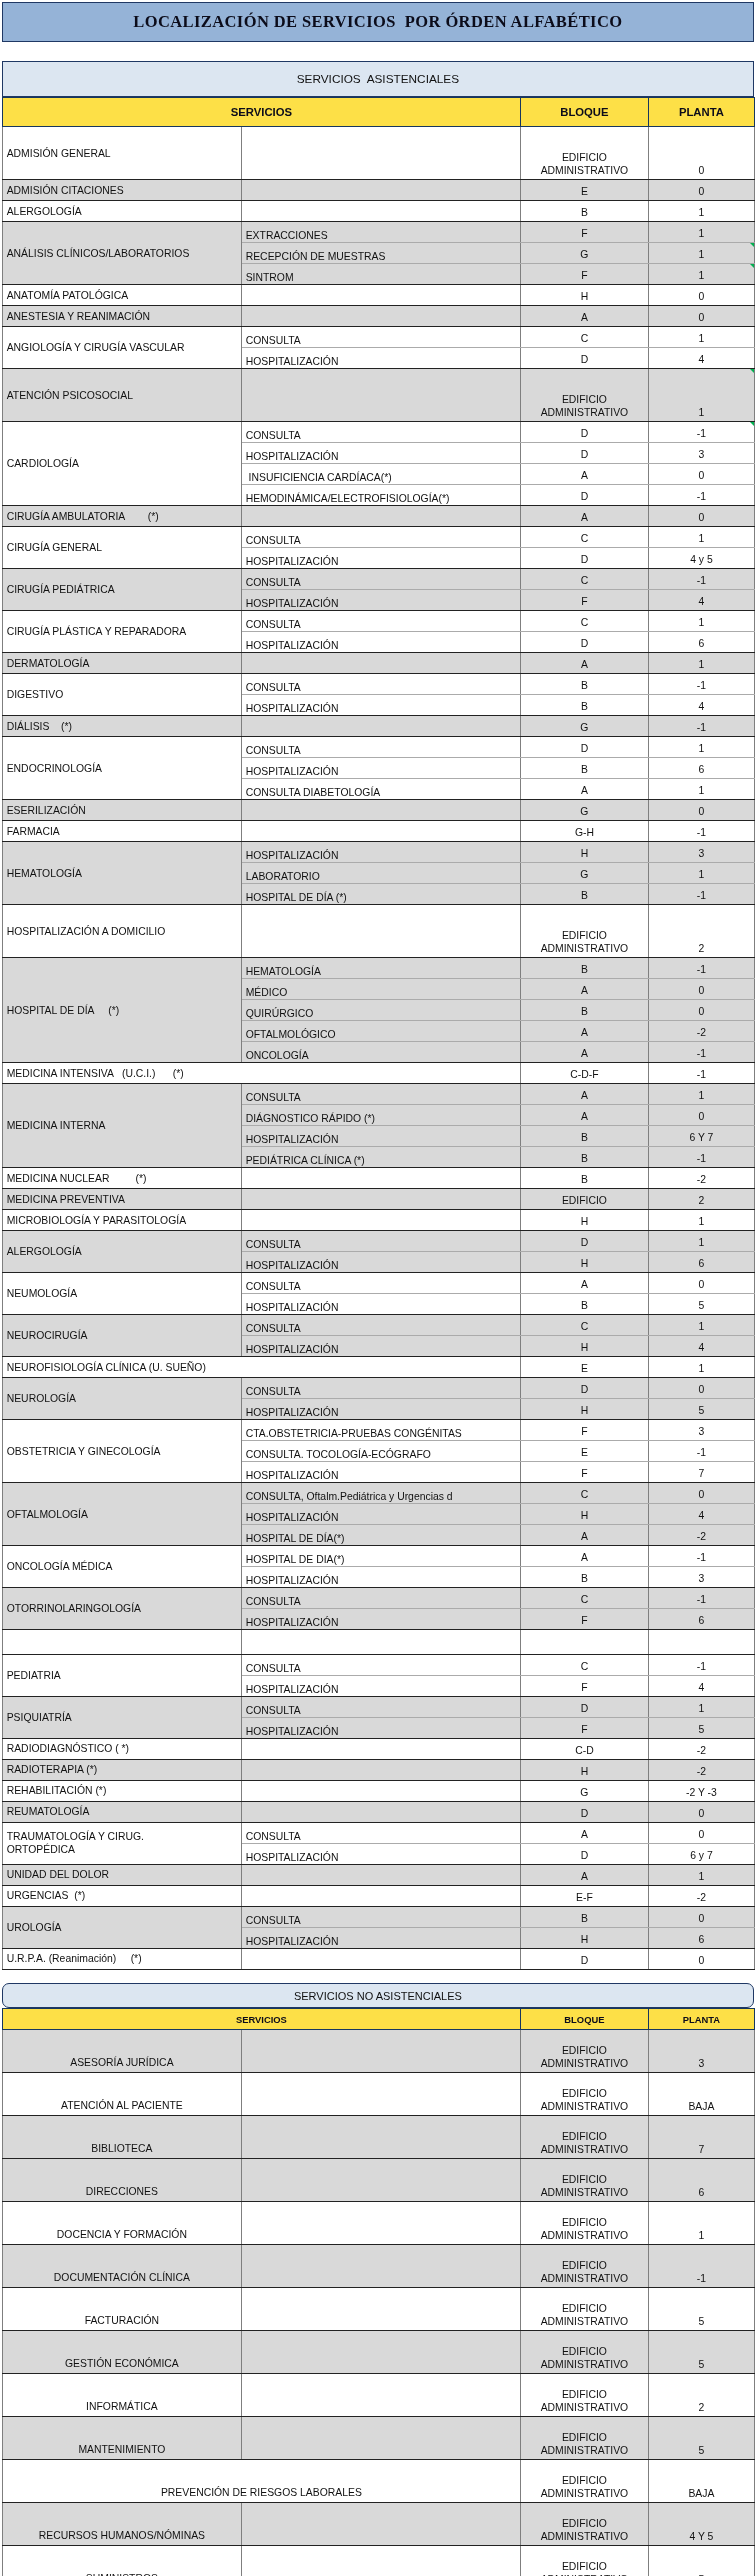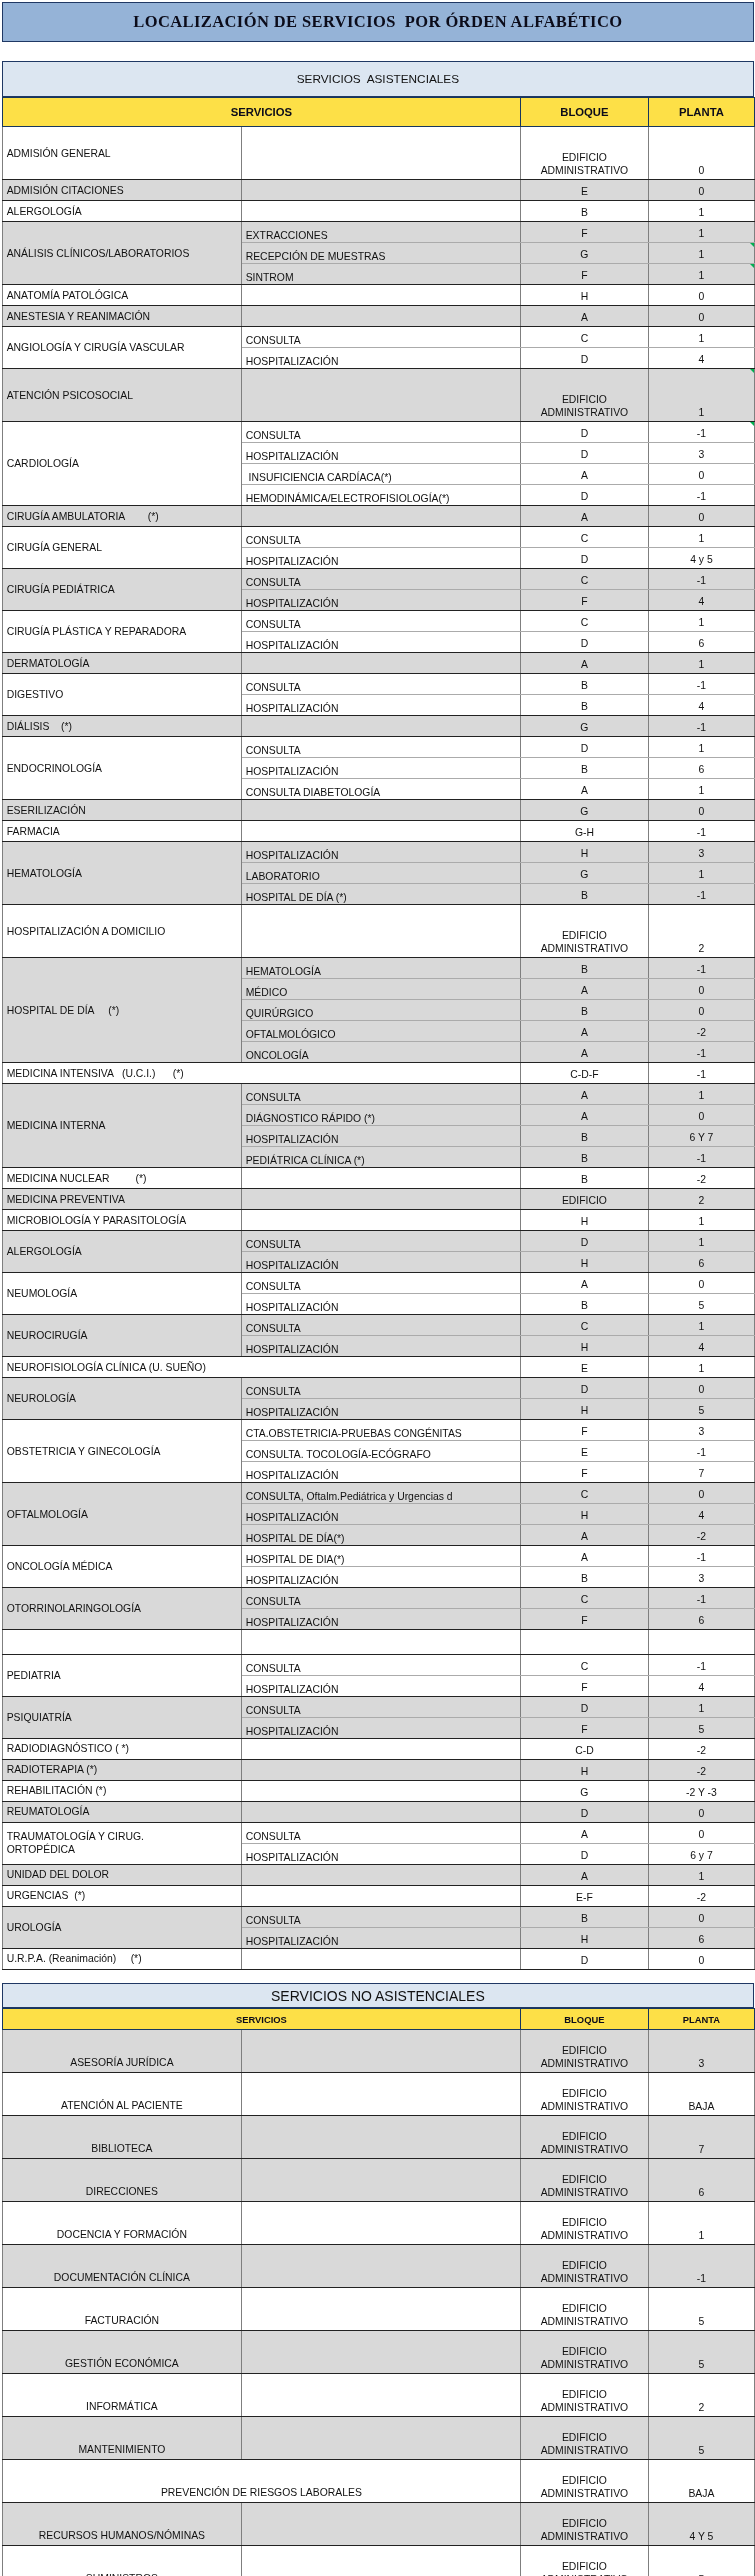--- a/index.html
+++ b/index.html
@@ -7,21 +7,21 @@
   .sheet {padding:1.9px; width:752px;}
 
   .title-box {height:38px; background:#95B3D7; border:1.9px solid #1F3864;
     display:flex; align-items:center; justify-content:center;
     font-family:"Liberation Serif", serif; font-weight:bold; font-size:16.5px;
     letter-spacing:0.4px; white-space:pre; color:#0c0c1a; margin-bottom:19px;}
 
   .band {background:#DCE6F1; border:0.9px solid #1F3864; display:flex;
     align-items:center; justify-content:center; font-weight:normal; color:#111;}
   .band1 {height:34px; font-size:11.8px; white-space:pre;}
-  .band2 {height:23px; font-size:14px; white-space:pre;}
+  .band2 {height:23px; font-size:11px; white-space:pre;border-radius:7px;}
 
   table {border-collapse:collapse; table-layout:fixed; width:752px;
     border:1.9px solid #000;}
   th {background:#fde047; border:0.9px solid #17375E; font-weight:bold; color:#0c0c1a;}
   #t1 th {font-size:11.3px; height:26.4px;}
   #t2 th {font-size:9.4px; height:18px;}
 
   td {border-left:0.9px solid #7f7f7f; border-right:0.9px solid #7f7f7f;
       border-bottom:0.9px solid #ababab; padding:0 3.8px; font-size:10.4px;
       vertical-align:bottom; overflow:hidden; position:relative; line-height:1.25;}

